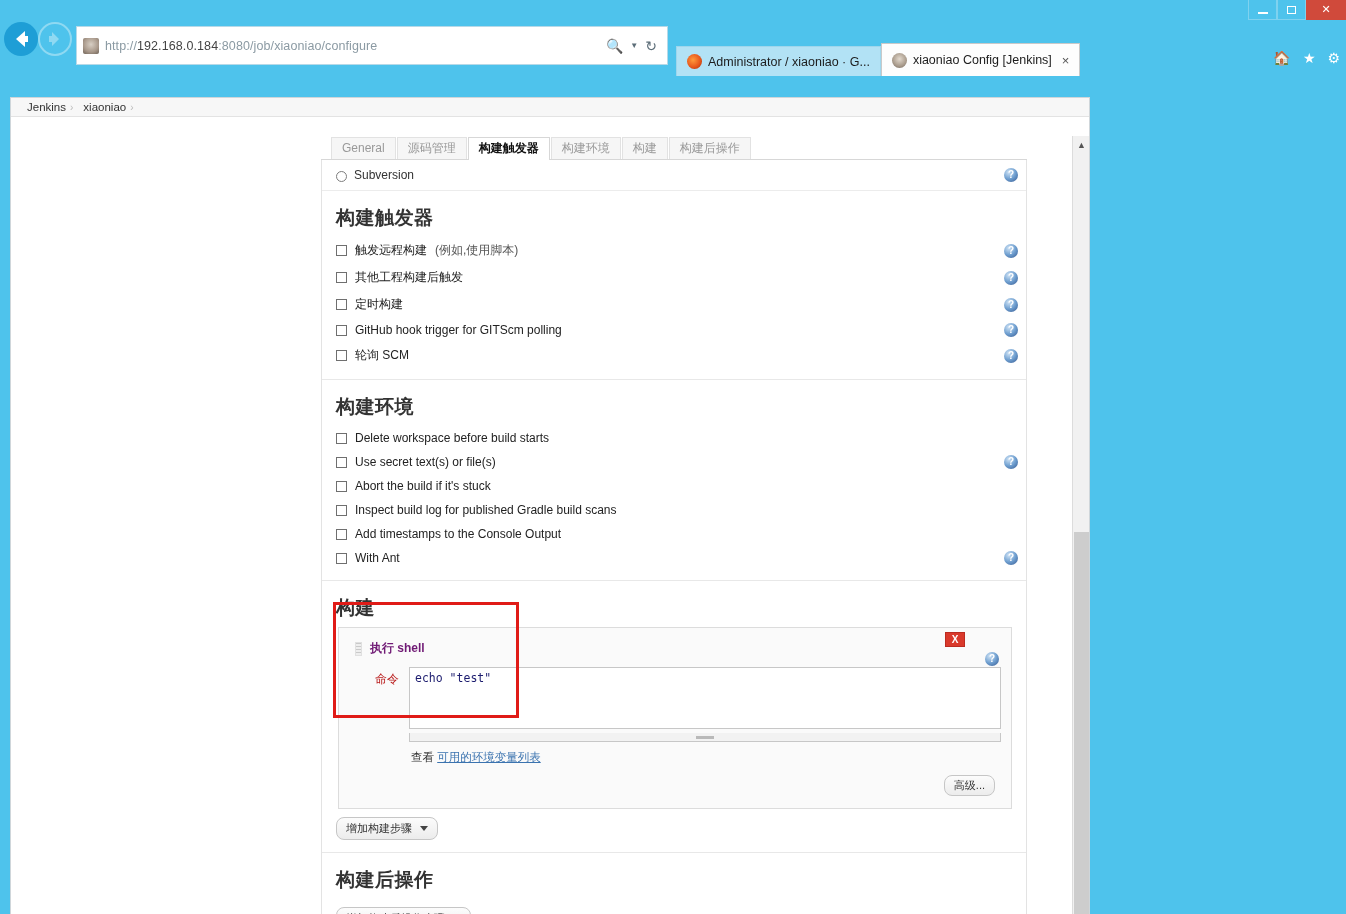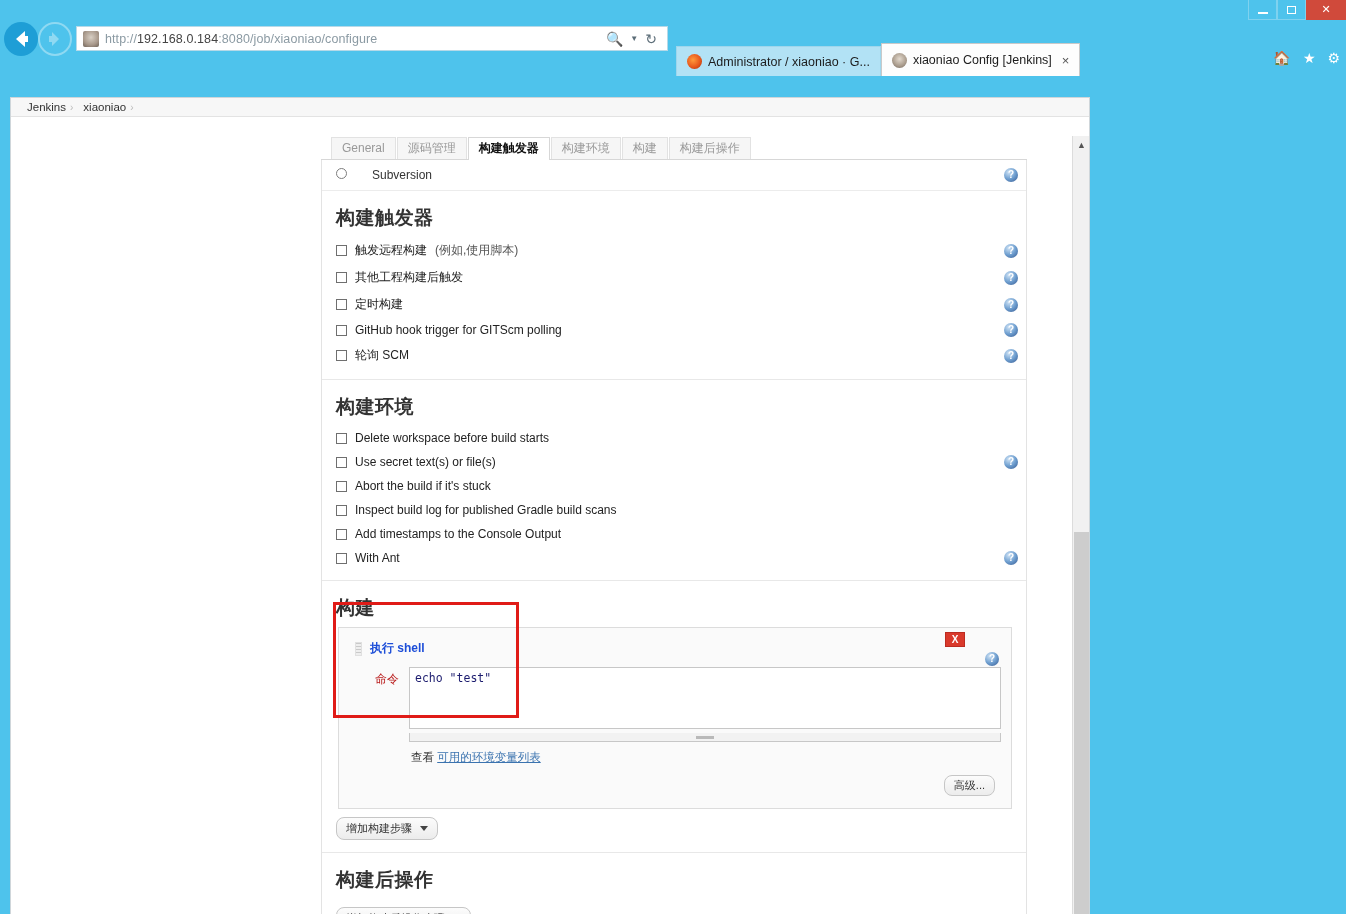--- a/index.html
+++ b/index.html
@@ -42,21 +42,21 @@
   .nav-back, .nav-fwd {
     position: absolute; top: 2px;
     width: 34px; height: 34px; border-radius: 50%;
   }
   .nav-back { left: 4px; background: #1e9ed6; }
   .nav-fwd  { left: 38px; background: transparent; border: 2px solid #8fd9f2; }
   .nav-back svg, .nav-fwd svg { display: block; }
 
   .urlbar {
     position: absolute; left: 76px; top: 6px;
-    width: 592px; height: 25px;
+    width: 592px; height: 39px;
     background: #fff;
     border: 1px solid #b6d9e8;
     display: flex; align-items: center;
     padding: 0 4px;
   }
   .url-favicon {
     width: 16px; height: 16px; margin: 0 6px 0 2px;
     border-radius: 2px;
     background: radial-gradient(circle at 50% 40%, #d8cfc4 0%, #a8988a 60%, #6f6358 100%);
     flex: none;
@@ -137,21 +137,21 @@
     color: #111; font-weight: bold; background: #fff;
     border-color: #d7d7d7; padding-bottom: 6px; margin-bottom: -1px;
   }
 
   .panel {
     border: 1px solid #e3e3e3; border-top: none; background: #fff;
     padding: 0 0 0 0;
   }
 
   .row-scm {
-    display: flex; align-items: flex-start; gap: 25px;
+    display: flex; align-items: flex-end; gap: 7px;
     padding: 8px 0 8px 14px; font-size: 12px; color: #333;
     border-bottom: 1px solid #ececec; position: relative;
   }
   .radio {
     width: 11px; height: 11px; border: 1px solid #7d7d7d; border-radius: 50%;
     background: #fff; flex: none;
   }
 
   h2.section {
     font-size: 19px; font-weight: bold; color: #333;
@@ -179,21 +179,21 @@
 
   
   .build-sec { position: relative; padding-bottom: 8px; border-bottom: 1px solid #e8e8e8; }
   .builder-box {
     margin: 6px 14px 0 16px;
     border: 1px solid #dcdcdc; background: #fafafa;
     position: relative; padding: 8px 10px 12px 10px;
   }
   .builder-head {
     display: flex; align-items: center; gap: 8px;
-    font-size: 12px; font-weight: bold; color: #1d4ed8; padding: 4px 0 10px 6px;
+    font-size: 12px; font-weight: bold; color: #701a75; padding: 4px 0 10px 6px;
   }
   .grip {
     width: 7px; height: 14px; flex: none;
     background:
       repeating-linear-gradient(to bottom, #c9c9c9 0 1px, transparent 1px 3px),
       #eee;
     border: 1px solid #e0e0e0;
   }
   .del-x {
     position: absolute; right: 46px; top: 4px;

